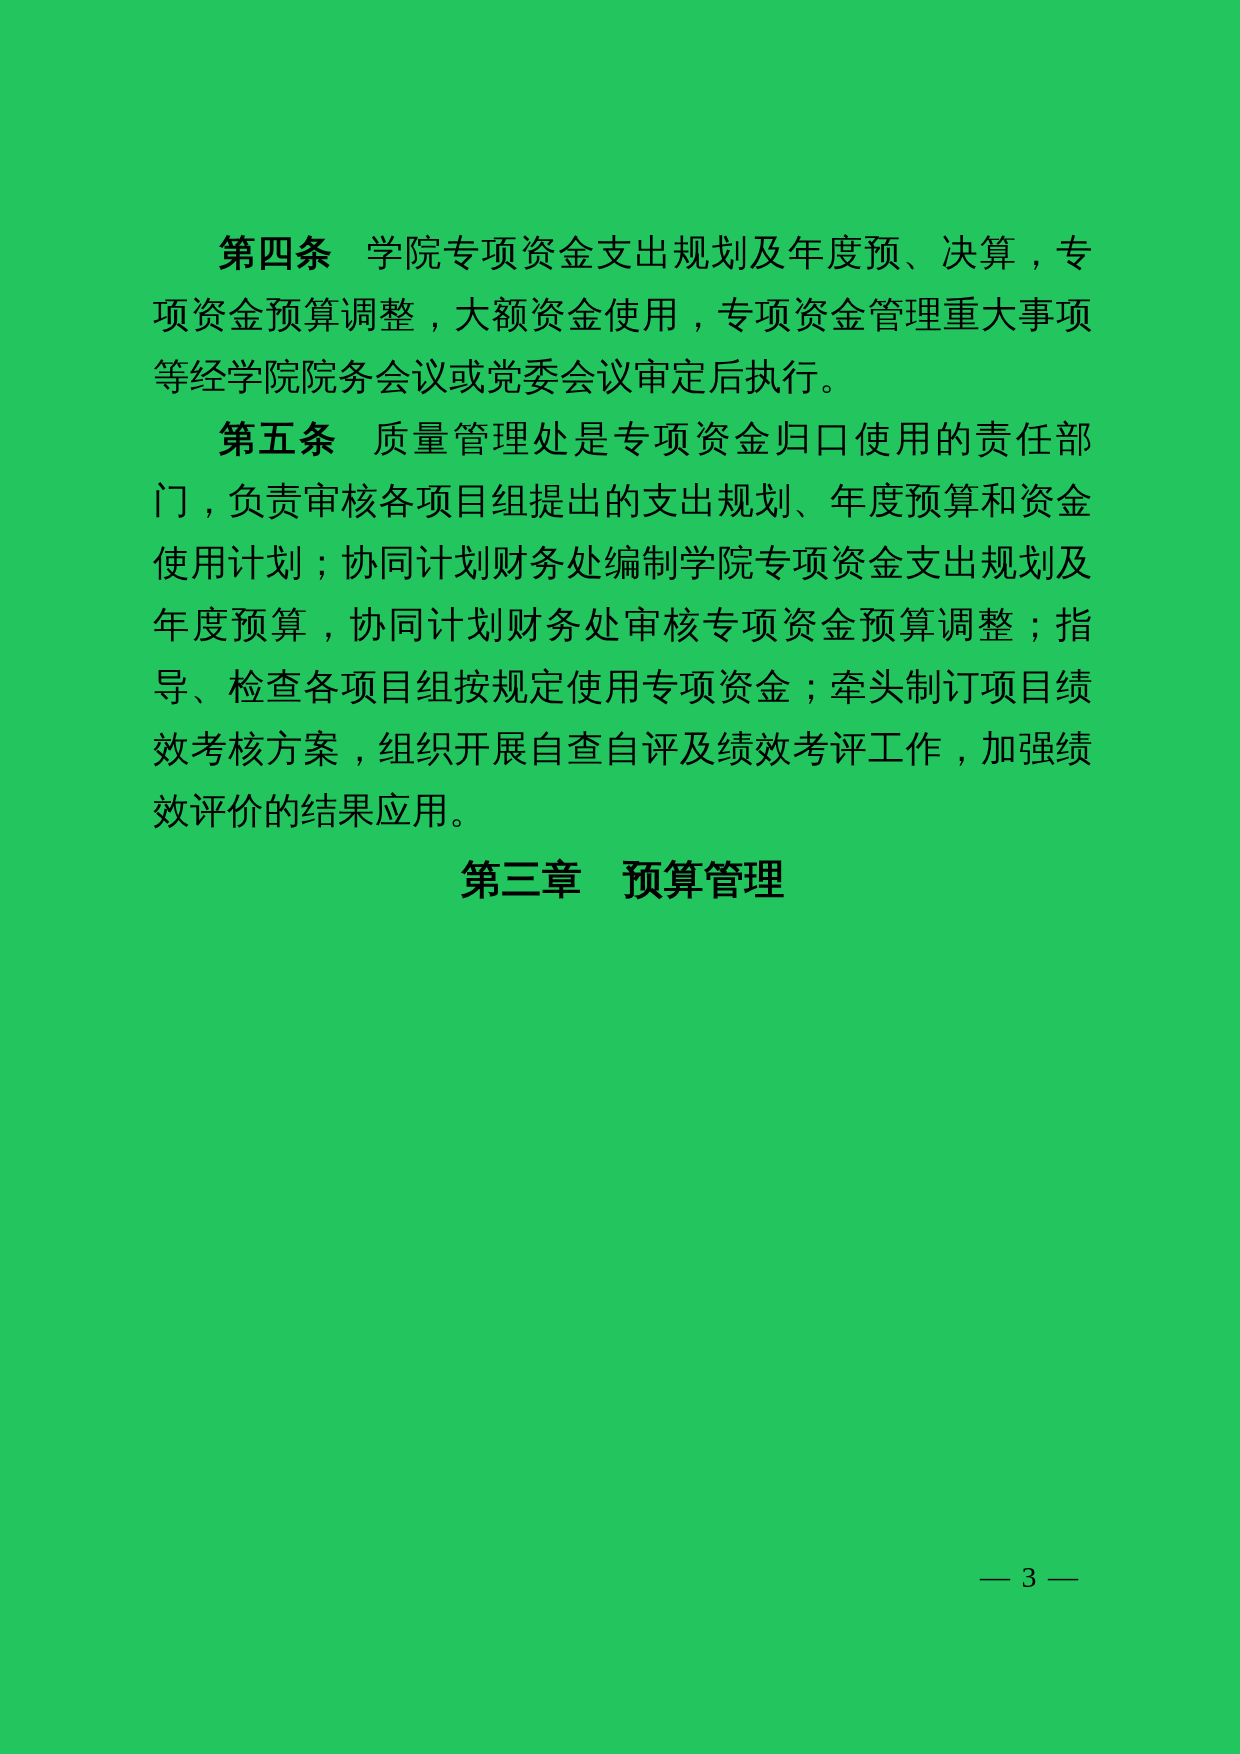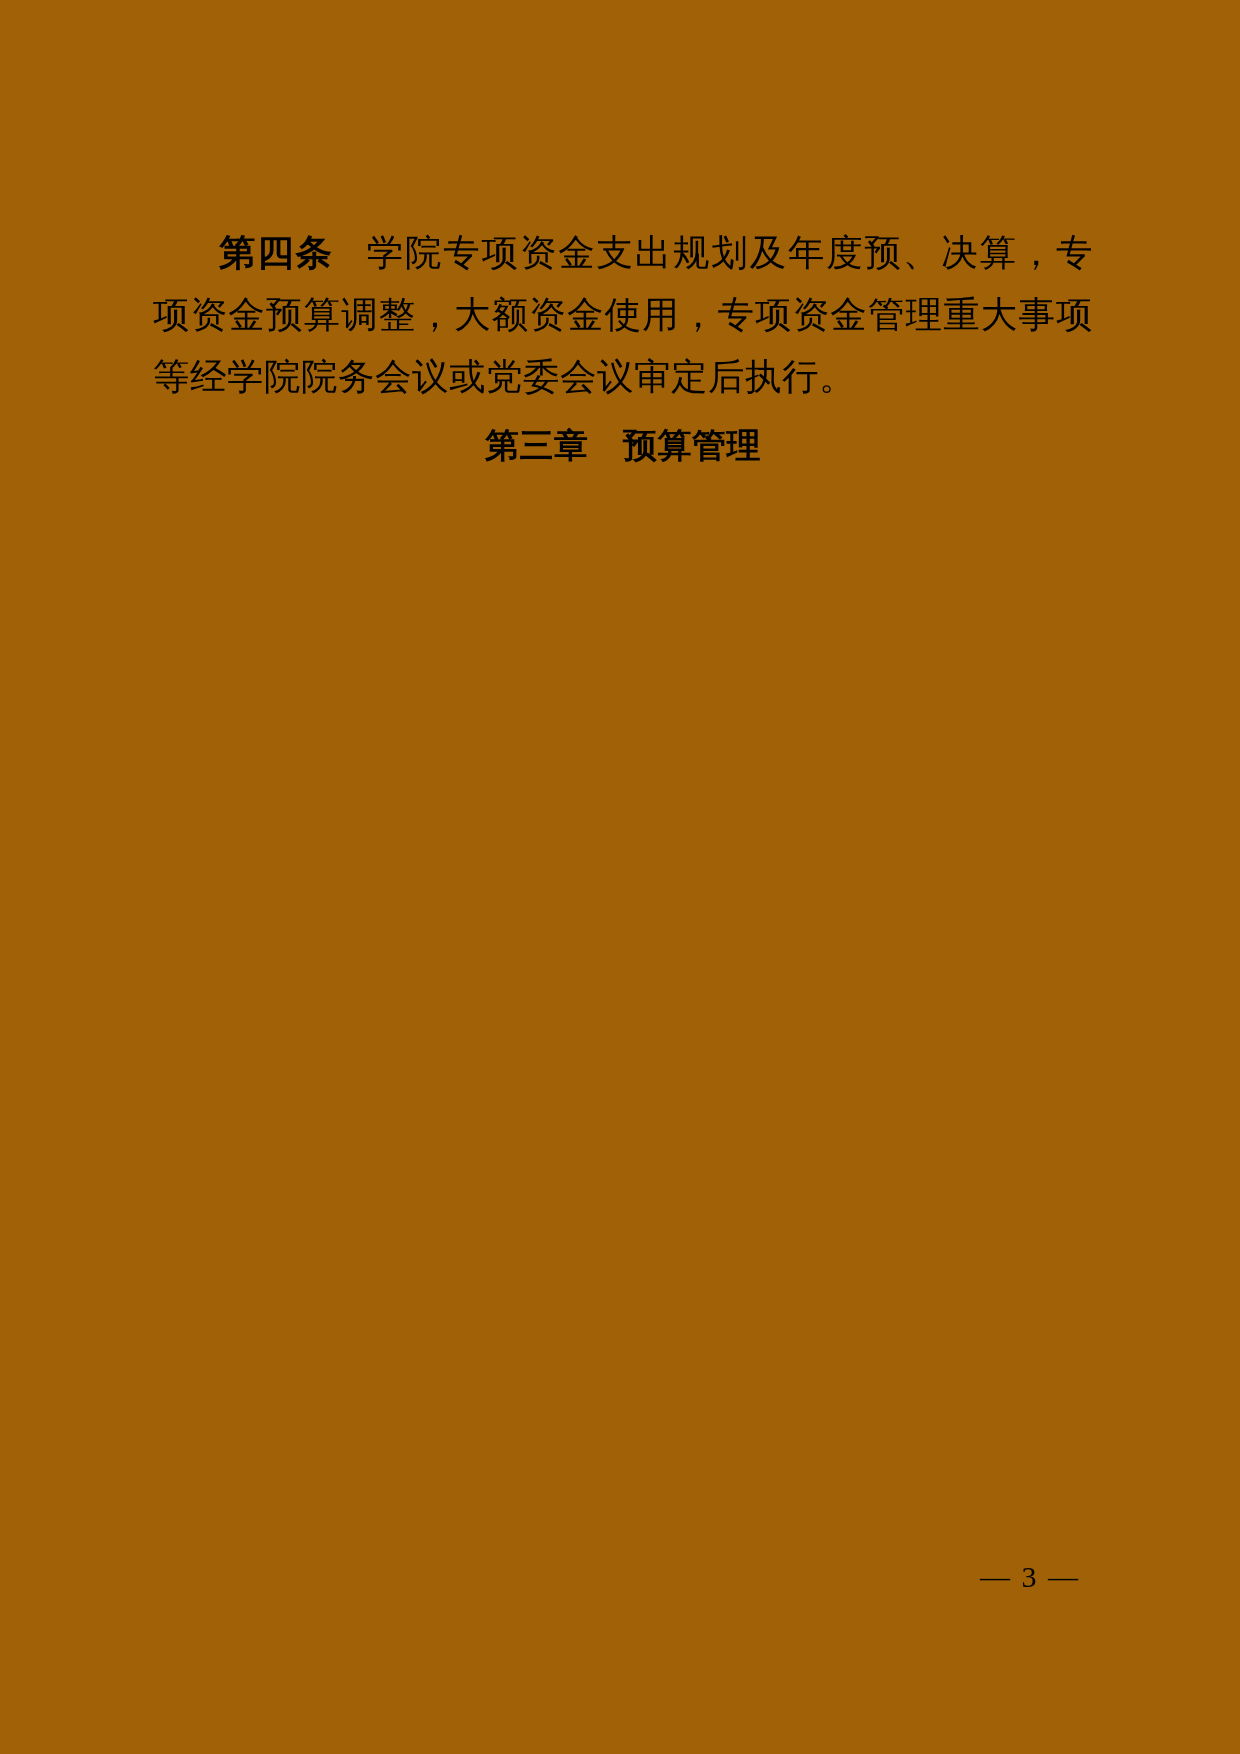--- a/index.html
+++ b/index.html
@@ -4,21 +4,21 @@
 <style>
   html, body {
     margin: 0;
     padding: 0;
     background: #ffffff;
   }
   .page {
     position: relative;
     width: 1240px;
     height: 1754px;
-    background: #a16207;
+    background: #22c55e;
     overflow: hidden;
     font-family: "Liberation Serif", "DejaVu Serif", serif;
     color: #000000;
   }
   .doc-body {
     position: absolute;
     left: 153px;
     top: 222px;
     width: 940px;
     font-size: 36.5px;
@@ -33,21 +33,21 @@
   }
   .article-label {
     font-weight: 700;
     margin-right: 0.9em;
   }
   .chapter-heading {
     margin: 6px 0 0 0;
     text-align: center;
     font-family: "Liberation Sans", "DejaVu Sans", sans-serif;
     font-weight: 700;
-    font-size: 34px;
+    font-size: 40px;
     line-height: 62px;
     text-indent: 0;
   }
   .page-number {
     position: absolute;
     top: 1558px;
     right: 160px;
     font-size: 30px;
     line-height: 38px;
     font-family: "Liberation Serif", "DejaVu Serif", serif;
@@ -57,20 +57,21 @@
 </style>
 </head>
 <body>
 
 <div class="page">
 
   <div class="doc-body">
 
     <p class="para"><span class="article-label">第四条</span><span>学院专项资金支出规划及年度预、决算，专项资金预算调整，大额资金使用，专项资金管理重大事项等经学院院务会议或党委会议审定后执行。</span></p>
 
+    <p class="para"><span class="article-label">第五条</span><span>质量管理处是专项资金归口使用的责任部门，负责审核各项目组提出的支出规划、年度预算和资金使用计划；协同计划财务处编制学院专项资金支出规划及年度预算，协同计划财务处审核专项资金预算调整；指导、检查各项目组按规定使用专项资金；牵头制订项目绩效考核方案，组织开展自查自评及绩效考评工作，加强绩效评价的结果应用。</span></p>
 
 
 
     <h2 class="chapter-heading">第三章　预算管理</h2>
 
   </div>
 
   <div class="page-number">— 3 —</div>
 
 </div>

